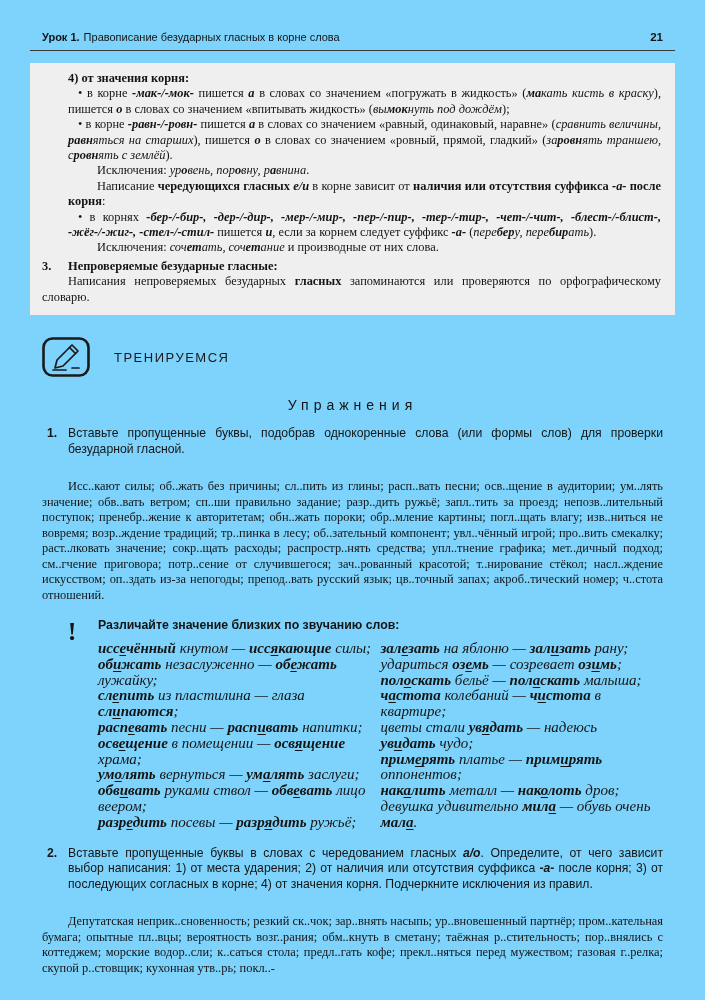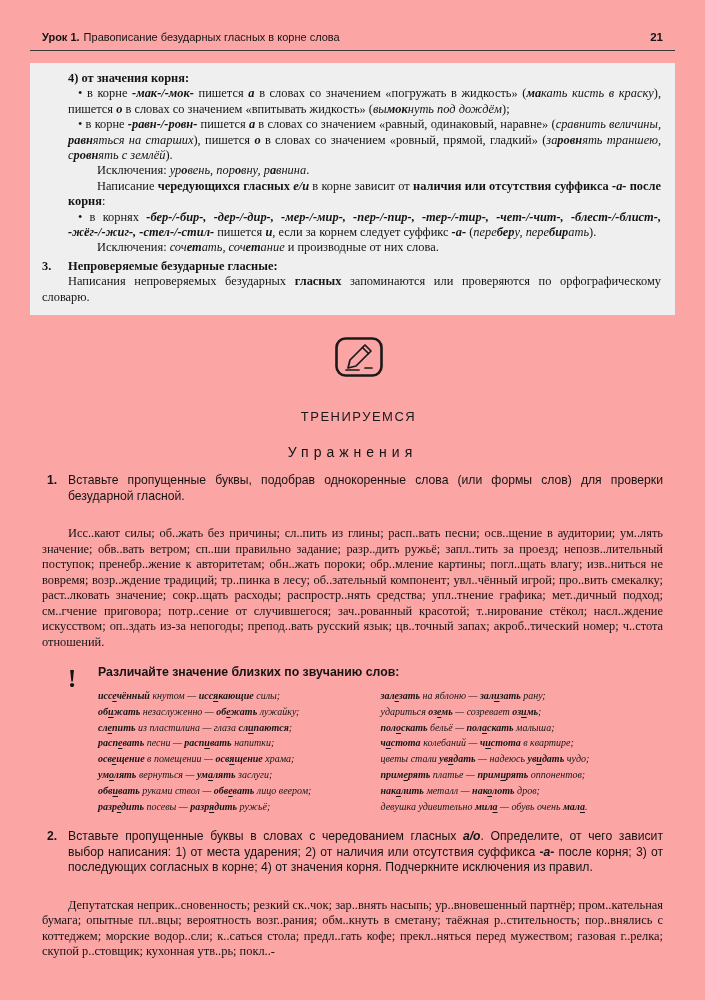--- a/index.html
+++ b/index.html
@@ -1,21 +1,21 @@
 <!DOCTYPE html>
 <html lang="ru"><head>
 <meta charset="utf-8">
 <style>
   * { margin:0; padding:0; box-sizing:border-box; }
   html,body { background:#fff; }
   .page {
     position:relative;
     width:705px; height:1000px;
     margin:0 auto;
-    background:#fca5a5;
+    background:#7dd3fc;
     color:#141414;
     font-family:"Liberation Serif", serif;
     padding:30px 30px 0 30px;
     overflow:hidden;
   }
 
   
   .running-head {
     display:flex; justify-content:space-between; align-items:baseline;
     font-family:"Liberation Sans", sans-serif;
@@ -36,21 +36,21 @@
   }
   .theory .r4 { margin-left:26px; }
   .theory p.bullet { text-indent:10px; }
   .theory p.pind { text-indent:29px; }
   .sec3 { margin-top:3px; }
   .sec3-title { font-weight:bold; }
   .sec3-num { display:inline-block; width:26px; }
   .sec3-text { text-indent:26px; text-align:justify; }
 
   
-  .training { display:flex; align-items:center; gap:32px; margin:22px 0 0 12px;flex-direction:column; }
+  .training { display:flex; align-items:center; gap:24px; margin:22px 0 0 12px; }
   .training-icon { width:48px; height:40px; display:inline-block; }
   .training-label {
     font-family:"Liberation Sans", sans-serif;
     font-size:13px; letter-spacing:1.5px; color:#1a1a1a;
   }
 
   
   .ex-heading {
     text-align:center;
     font-family:"Liberation Sans", sans-serif;
@@ -80,21 +80,21 @@
     width:20px; flex:none; text-align:center;
     font-weight:bold; font-size:26px; line-height:1;
     padding-top:1px;
   }
   .note-content { flex:1; }
   .note-title {
     font-family:"Liberation Sans", sans-serif;
     font-weight:bold; font-size:12.3px; line-height:15px;
     margin-bottom:8px;
   }
-  .note-cols { display:flex; font-style:italic; font-size:10px; line-height:15.8px; }
+  .note-cols { display:flex; font-style:italic; font-size:15px; line-height:15.8px; }
   .note-col { flex:1; padding-right:8px; }
   .note-col .pair u { text-underline-offset:2px; }
 
   .ex2 { margin-top:15px; }
 </style>
 </head>
 <body>
 
 <div class="page">
 

